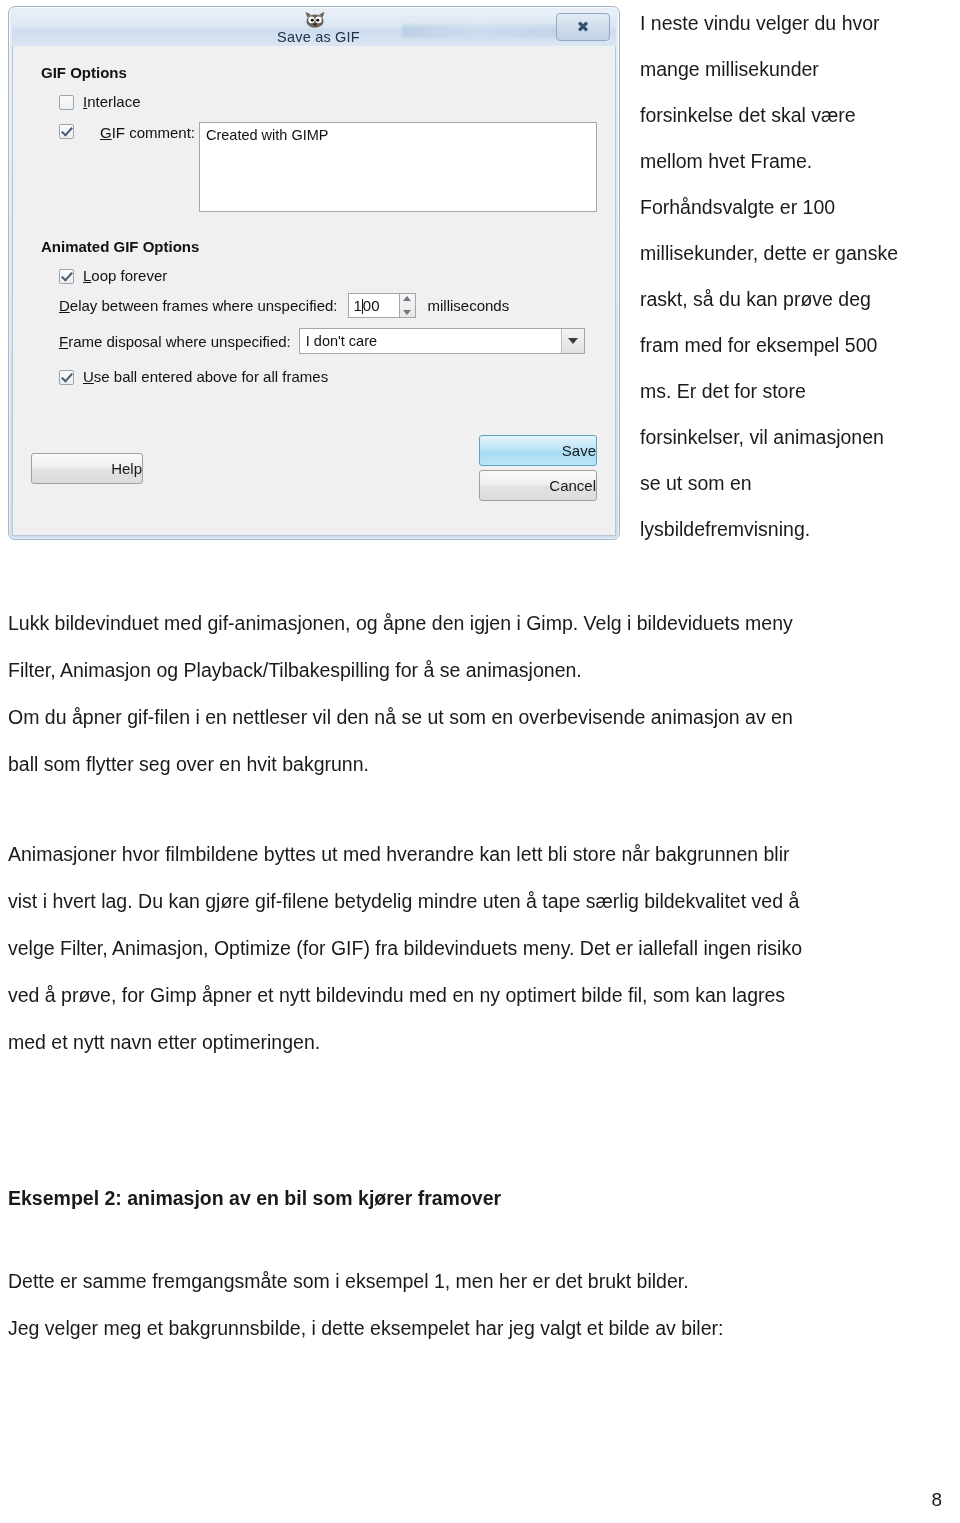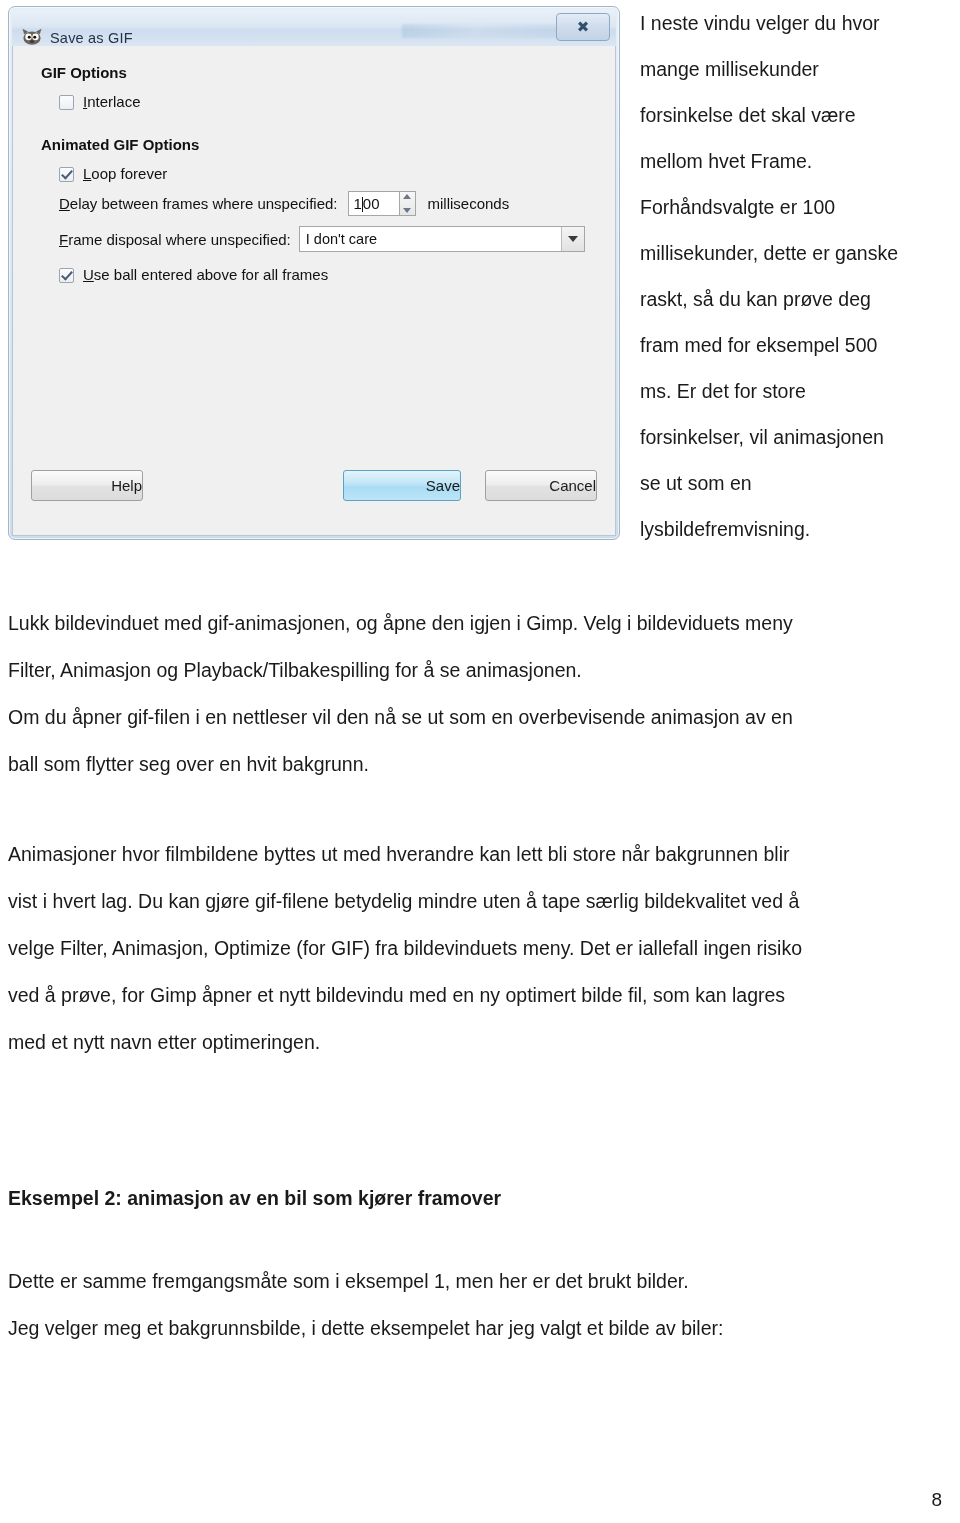--- a/index.html
+++ b/index.html
@@ -37,23 +37,24 @@
     box-sizing: border-box;
     padding: 3px;
   }
   .dialog-titlebar {
     position: relative;
     height: 36px;
     border-top-left-radius: 5px;
     border-top-right-radius: 5px;
     background: linear-gradient(to bottom,#e9f0f8 0%, #dce7f3 45%, #cddcee 55%, #dbe6f2 100%);
     display: flex;
-    align-items: flex-end;
+    align-items: center;
     padding-left: 9px;
     overflow: hidden;
+    flex-direction: column;
   }
   .ghost-artifact {
     position: absolute;
     left: 390px;
     top: 14px;
     width: 160px;
     height: 14px;
     background: linear-gradient(to right, rgba(150,185,215,0.45), rgba(190,212,233,0.25) 45%, rgba(160,190,218,0.35));
     filter: blur(1.2px);
     opacity: .75;
@@ -268,21 +269,21 @@
     align-items: center;
     justify-content: flex-end;
     cursor: pointer;
     box-sizing: border-box;
   }
   .btn.primary {
     border-color: #5aa3c4;
     background: linear-gradient(to bottom,#e5f4fb,#bfe5f7 45%,#a8dcf4 55%,#bde5f7);
     min-width: 118px;
   }
-  .btn-right-group { display: flex; gap: 24px; }
+  .btn-right-group { display: flex; gap: 4px; flex-direction: column; }
 
   
   .side-col {
     position: absolute;
     left: 640px;
     top: 0;
     width: 316px;
     font-size: 19.5px;
     line-height: 46px;
     color: #1a1a1a;
@@ -338,20 +339,25 @@
 
     <div class="dialog-body">
 
       <div class="group-title">GIF Options</div>
 
       <div class="row">
         <span class="chk"></span>
         <span class="lbl"><u>I</u><span>nterlace</span></span>
       </div>
 
+      <div class="row">
+        <span class="chk checked"></span>
+        <span class="lbl" style="margin-top:2px;width:126px;"><u>G</u><span>IF comment:</span></span>
+        <div class="comment-box">Created with GIMP</div>
+      </div>
 
       <div class="group-title second">Animated GIF Options</div>
 
       <div class="row tight">
         <span class="chk checked"></span>
         <span class="lbl"><u>L</u><span>oop forever</span></span>
       </div>
 
       <div class="delay-row">
         <span class="delay-label"><u>D</u><span>elay between frames where unspecified:</span></span>

